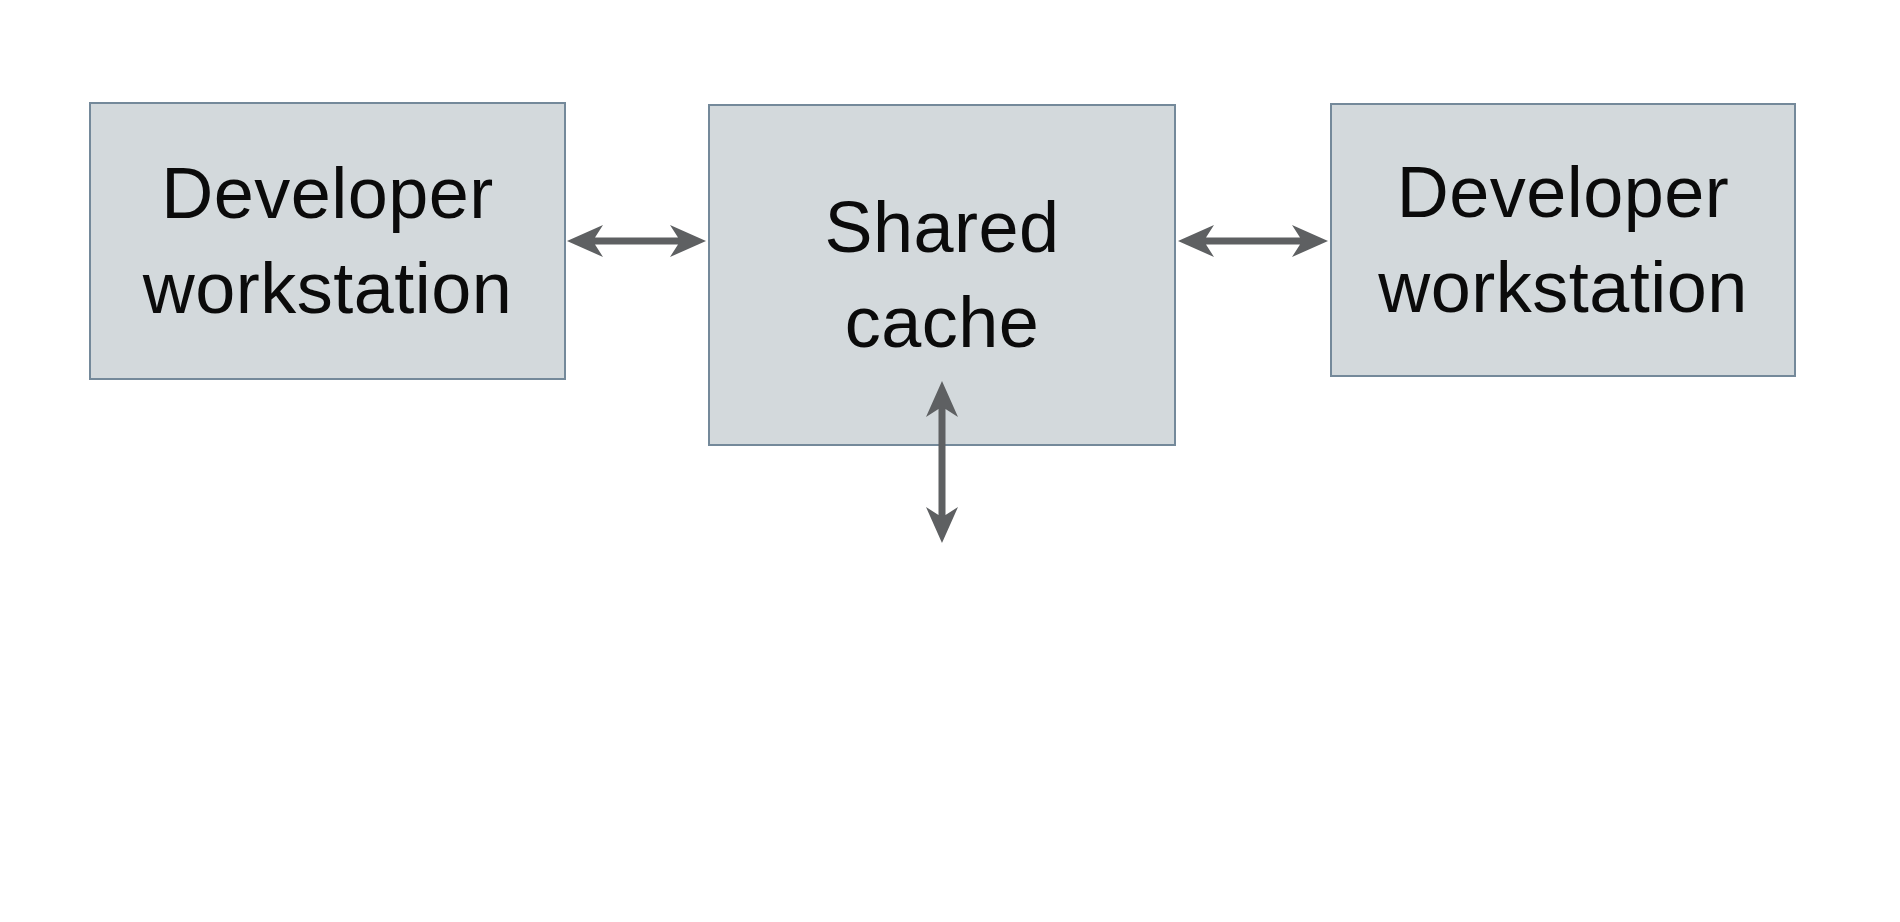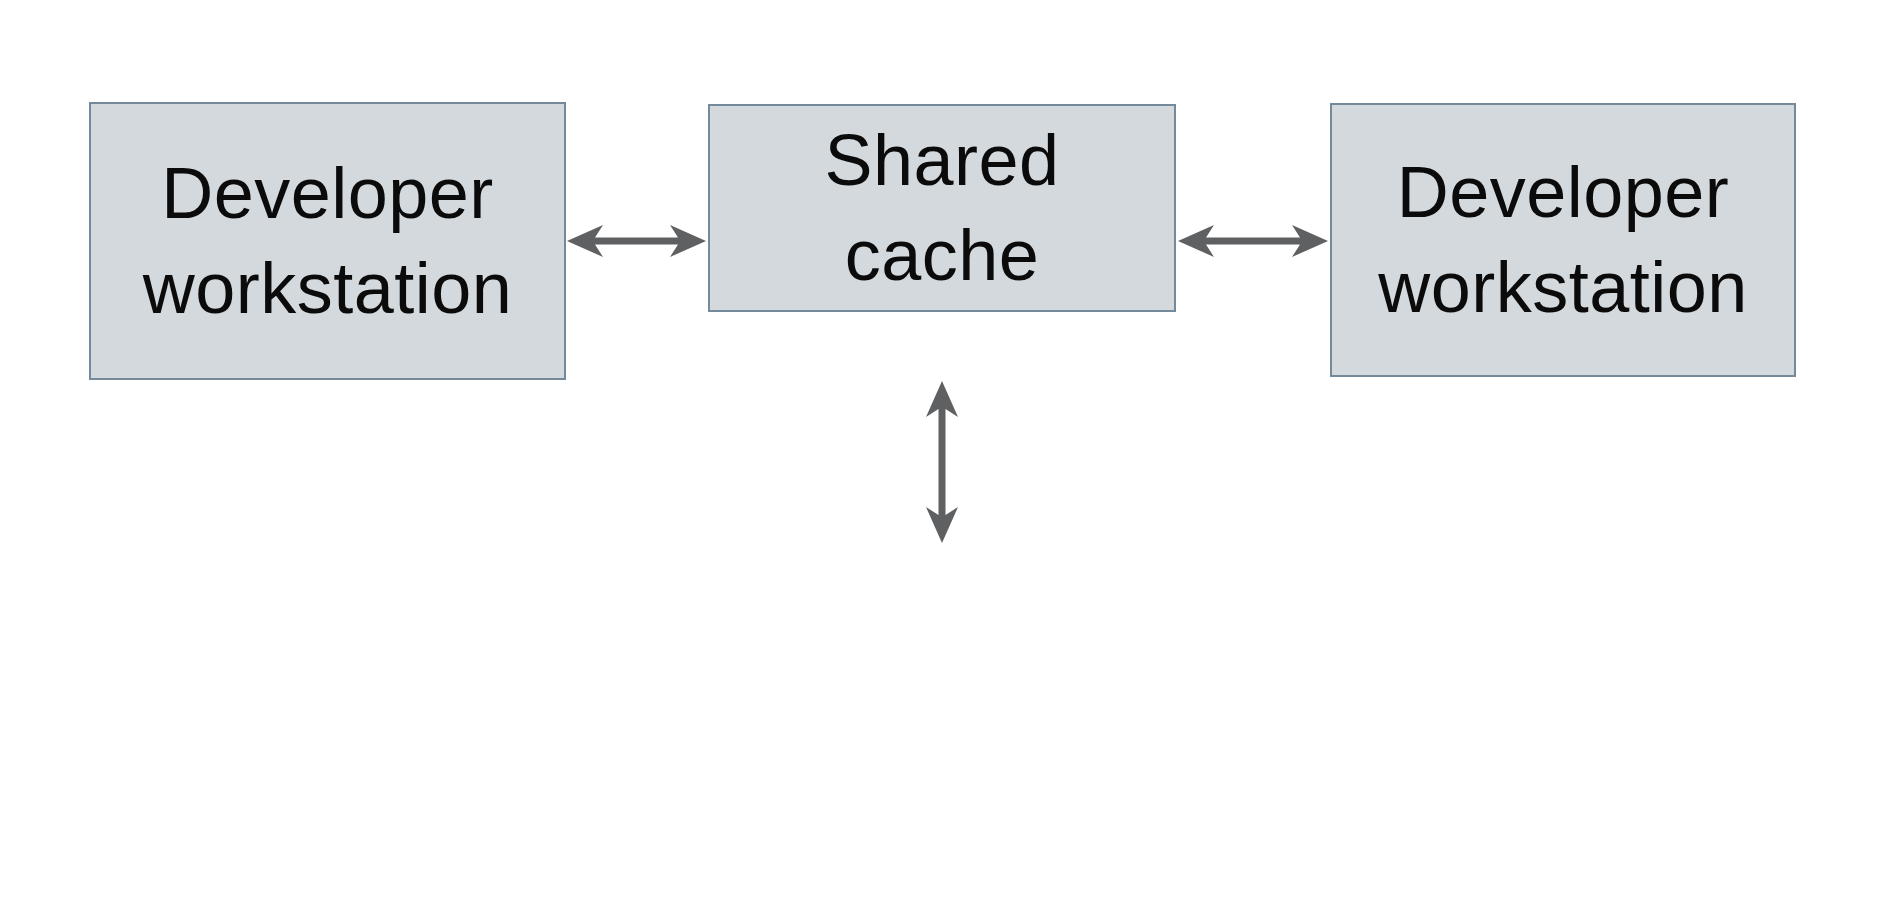--- a/index.html
+++ b/index.html
@@ -34,21 +34,21 @@
   }
   .node-label {
     color: var(--text);
     font-size: 72px;
     line-height: 1.32;
     letter-spacing: 0.5px;
     white-space: pre-line;
     font-weight: 400;
   }
   .node-dev-left  { left: 89px;  top: 102px; width: 477px; height: 278px; }
-  .node-shared    { left: 708px; top: 104px; width: 468px; height: 208px; }
+  .node-shared    { left: 708px; top: 104px; width: 468px; height: 342px; }
   .node-dev-right { left: 1330px; top: 103px; width: 466px; height: 274px; }
   .node-ci        { left: 708px; top: 545px; width: 472px; height: 272px; }
   .edges-layer {
     position: absolute;
     left: 0; top: 0;
     width: 1900px; height: 922px;
     color: var(--arrow);
     pointer-events: none;
   }
 </style>

